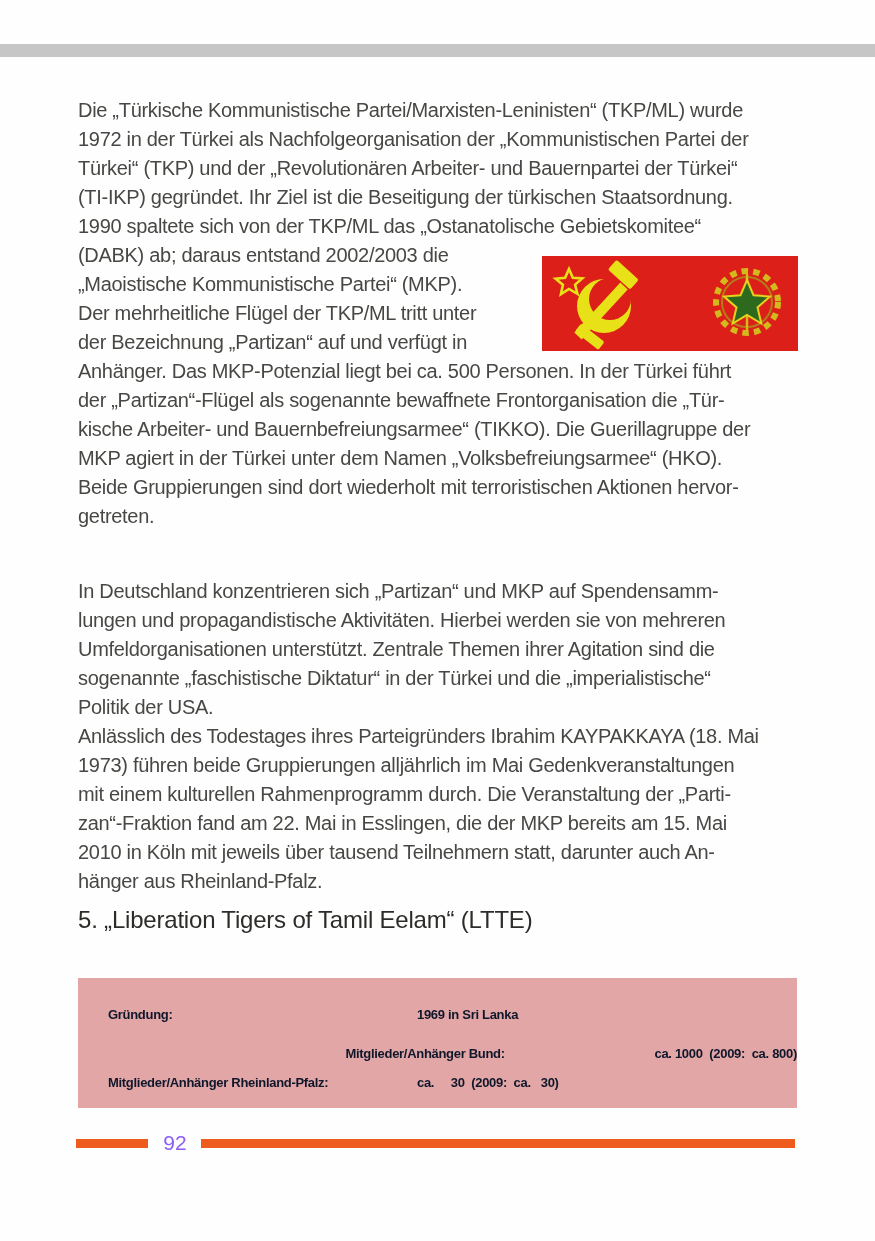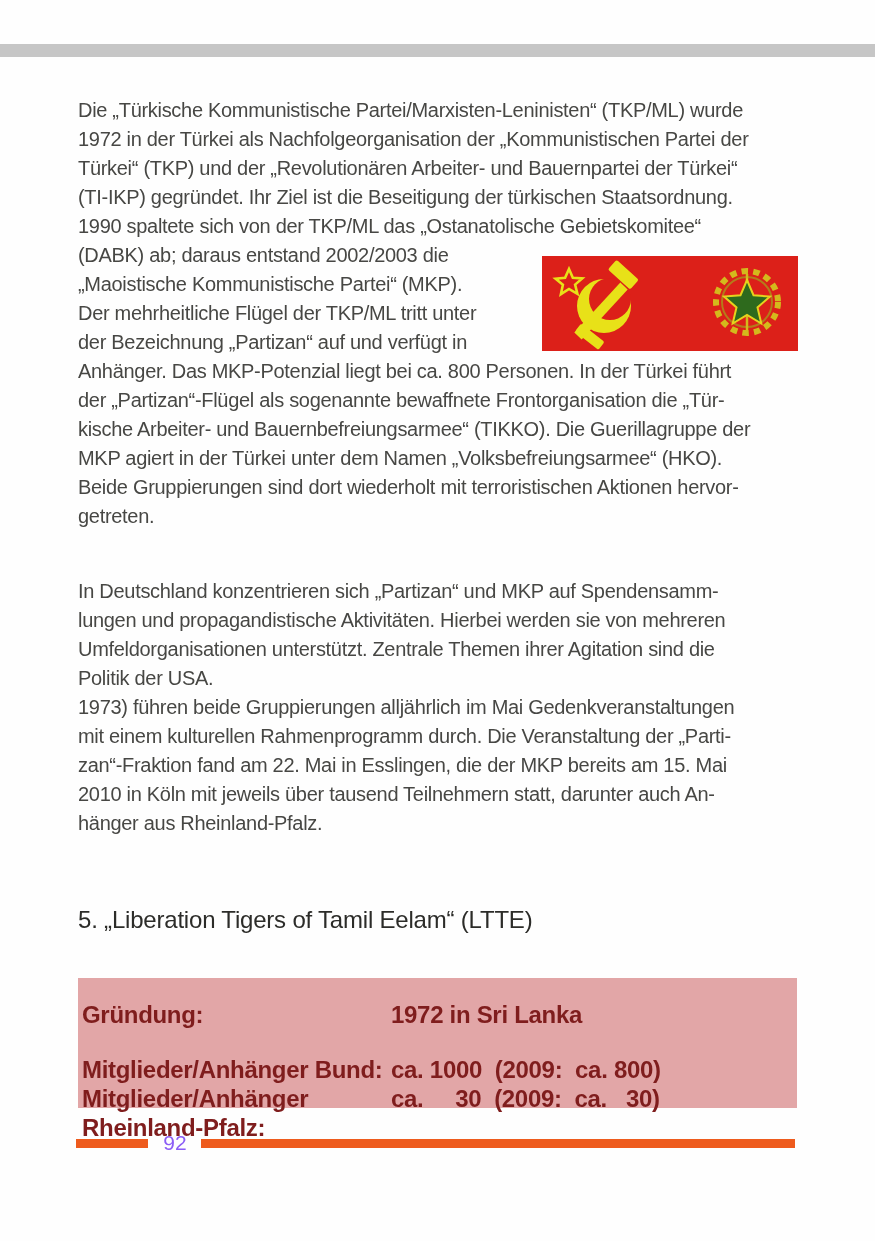--- a/index.html
+++ b/index.html
@@ -35,25 +35,25 @@
     letter-spacing:-0.2px;color:#2c2c29;white-space:nowrap;
   }
   .infobox{
     position:absolute;left:0;top:882px;width:719px;height:130px;
     background:#e2a6a7;
     box-sizing:border-box;
     padding-top:22px;
   }
   .infobox-row{
     display:flex;
-    padding-left:4px;
-    font-size:24px;line-height:29px;font-weight:bold;
-    letter-spacing:-0.3px;color:#7f1d1d;
+    padding-left:30px;
+    font-size:13px;line-height:29px;font-weight:bold;
+    letter-spacing:-0.3px;color:#0f172a;
   }
-  .infobox-row.gap{margin-top:26px;}
+  .infobox-row.gap{margin-top:10px;justify-content:flex-end;}
   .infobox-label{width:309px;flex:none;}
   .infobox-value{white-space:pre;}
   .footer-bar{
     position:absolute;top:1139px;height:9px;background:#ee5b1d;
   }
   .footer-bar.left{left:76px;width:72px;}
   .footer-bar.right{left:201px;width:594px;}
   .page-number{
     position:absolute;left:150px;top:1128px;width:50px;
     text-align:center;
@@ -72,21 +72,21 @@
     <div class="para para1">
         <div class="tline">Die „Türkische Kommunistische Partei/Marxisten-Leninisten“ (TKP/ML) wurde</div>
         <div class="tline">1972 in der Türkei als Nachfolgeorganisation der „Kommunistischen Partei der</div>
         <div class="tline">Türkei“ (TKP) und der „Revolutionären Arbeiter- und Bauernpartei der Türkei“</div>
         <div class="tline">(TI-IKP) gegründet. Ihr Ziel ist die Beseitigung der türkischen Staatsordnung.</div>
         <div class="tline">1990 spaltete sich von der TKP/ML das „Ostanatolische Gebietskomitee“</div>
         <div class="tline">(DABK) ab; daraus entstand 2002/2003 die</div>
         <div class="tline">„Maoistische Kommunistische Partei“ (MKP).</div>
         <div class="tline">Der mehrheitliche Flügel der TKP/ML tritt unter</div>
         <div class="tline">der Bezeichnung „Partizan“ auf und verfügt in</div>
-        <div class="tline">Anhänger. Das MKP-Potenzial liegt bei ca. 800 Personen. In der Türkei führt</div>
+        <div class="tline">Anhänger. Das MKP-Potenzial liegt bei ca. 500 Personen. In der Türkei führt</div>
         <div class="tline">der „Partizan“-Flügel als sogenannte bewaffnete Frontorganisation die „Tür-</div>
         <div class="tline">kische Arbeiter- und Bauernbefreiungsarmee“ (TIKKO). Die Guerillagruppe der</div>
         <div class="tline">MKP agiert in der Türkei unter dem Namen „Volksbefreiungsarmee“ (HKO).</div>
         <div class="tline">Beide Gruppierungen sind dort wiederholt mit terroristischen Aktionen hervor-</div>
         <div class="tline">getreten.</div>
       </div>
 
     <svg class="flag" viewBox="0 0 256 95">
       <rect x="0" y="0" width="256" height="95" fill="#dc2019"></rect>
       <g>
@@ -102,34 +102,36 @@
         <circle cx="205" cy="46" r="25" fill="none" stroke="#b57b1a" stroke-width="2"></circle>
         <line x1="205" y1="18" x2="205" y2="74" stroke="#d4b91c" stroke-width="2.5"></line>
         <polygon points="205,24 211.5,39.2 228,40.6 215.5,51.4 219.3,67.5 205,58.9 190.7,67.5 194.5,51.4 182,40.6 198.5,39.2" fill="#2e6a1d" stroke="#e5d31d" stroke-width="2"></polygon>
       </g>
     </svg>
 
     <div class="para para2">
         <div class="tline">In Deutschland konzentrieren sich „Partizan“ und MKP auf Spendensamm-</div>
         <div class="tline">lungen und propagandistische Aktivitäten. Hierbei werden sie von mehreren</div>
         <div class="tline">Umfeldorganisationen unterstützt. Zentrale Themen ihrer Agitation sind die</div>
+        <div class="tline">sogenannte „faschistische Diktatur“ in der Türkei und die „imperialistische“</div>
         <div class="tline">Politik der USA.</div>
+        <div class="tline">Anlässlich des Todestages ihres Parteigründers Ibrahim KAYPAKKAYA (18. Mai</div>
         <div class="tline">1973) führen beide Gruppierungen alljährlich im Mai Gedenkveranstaltungen</div>
         <div class="tline">mit einem kulturellen Rahmenprogramm durch. Die Veranstaltung der „Parti-</div>
         <div class="tline">zan“-Fraktion fand am 22. Mai in Esslingen, die der MKP bereits am 15. Mai</div>
         <div class="tline">2010 in Köln mit jeweils über tausend Teilnehmern statt, darunter auch An-</div>
         <div class="tline">hänger aus Rheinland-Pfalz.</div>
       </div>
 
     <h2 class="section-heading">5. „Liberation Tigers of Tamil Eelam“ (LTTE)</h2>
 
     <div class="infobox">
       <div class="infobox-row">
         <span class="infobox-label">Gründung:</span>
-        <span class="infobox-value">1972 in Sri Lanka</span>
+        <span class="infobox-value">1969 in Sri Lanka</span>
       </div>
       <div class="infobox-row gap">
         <span class="infobox-label">Mitglieder/Anhänger Bund:</span>
         <span class="infobox-value">ca. 1000  (2009:  ca. 800)</span>
       </div>
       <div class="infobox-row">
         <span class="infobox-label">Mitglieder/Anhänger Rheinland-Pfalz:</span>
         <span class="infobox-value">ca.     30  (2009:  ca.   30)</span>
       </div>
     </div>

